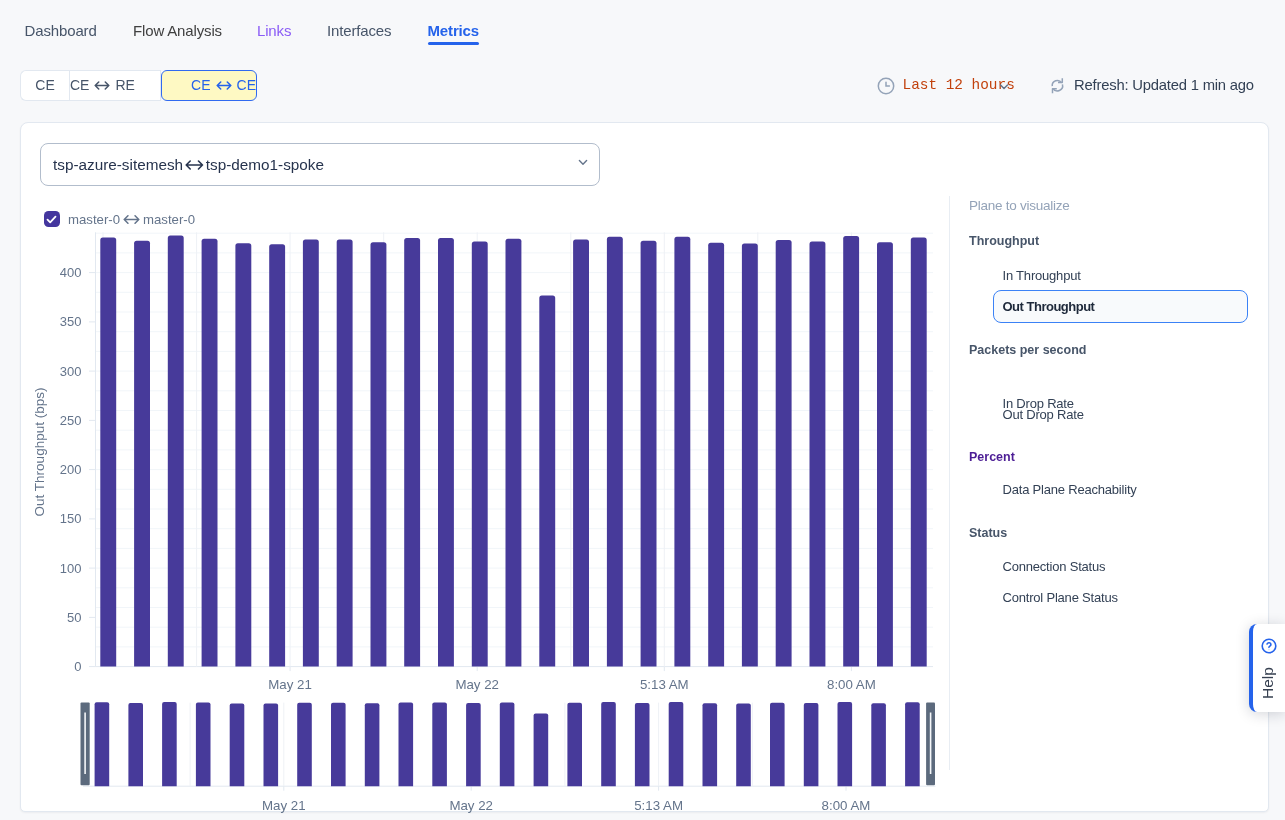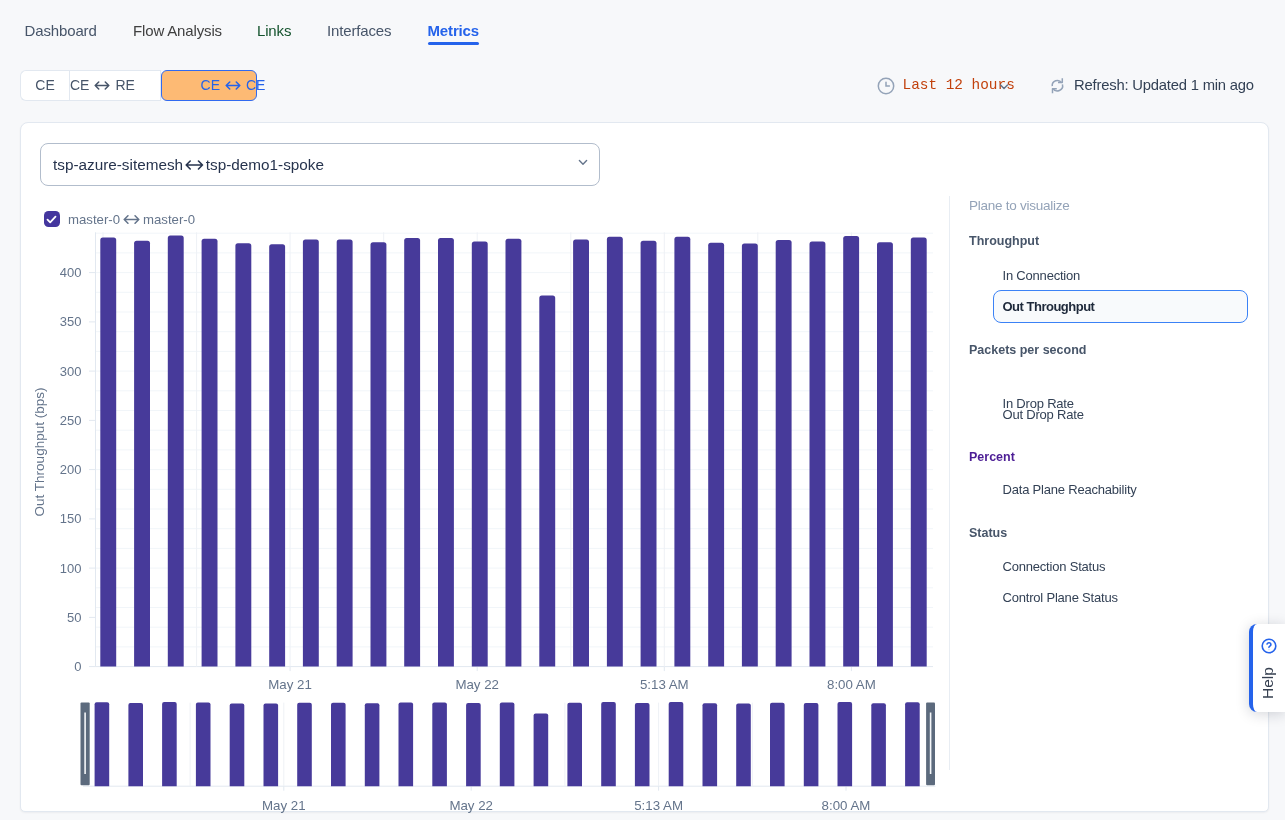--- a/index.html
+++ b/index.html
@@ -151,31 +151,31 @@
 <rect x="905.1" y="702.3" width="14.6" height="87.9" rx="2" fill="#473a9a"></rect>
 </g>
 <rect x="80.5" y="702.6" width="9.2" height="82.6" rx="1" fill="#5c6a7d"></rect>
 <line x1="85.1" y1="712.5" x2="85.1" y2="774" stroke="#f5f7fa" stroke-width="1.6"></line>
 <rect x="926.1" y="702.6" width="8.9" height="82.6" rx="1" fill="#5c6a7d"></rect>
 <line x1="930.6" y1="712.5" x2="930.6" y2="774" stroke="#f5f7fa" stroke-width="1.6"></line>
 </svg>
 
 <div class="abs" style="left:24.6px;top:22px;font-size:15px;letter-spacing:-0.15px;color:#475569;">Dashboard</div>
 <div class="abs" style="left:133px;top:22px;font-size:15px;letter-spacing:-0.15px;color:#404040;">Flow Analysis</div>
-<div class="abs" style="left:257px;top:22px;font-size:15px;letter-spacing:-0.15px;color:#14532d;">Links</div>
+<div class="abs" style="left:257px;top:22px;font-size:15px;letter-spacing:-0.15px;color:#8b5cf6;">Links</div>
 <div class="abs" style="left:327px;top:22px;font-size:15px;letter-spacing:-0.15px;color:#475569;">Interfaces</div>
 <div class="abs" style="left:427.5px;top:22px;font-size:15px;font-weight:700;letter-spacing:-0.15px;color:#2563eb;">Metrics</div>
 <div class="abs" style="left:427.5px;top:42px;width:51px;height:2.5px;background:#2563eb;border-radius:2px;"></div>
 
 <div class="abs row" style="left:20px;top:70px;height:30.5px;">
   <div class="row" style="width:49px;height:30.5px;border:1px solid #e2e8f0;border-right:none;border-radius:6px 0 0 6px;background:#fff;justify-content:center;font-size:14px;color:#475569;">CE</div>
   <div class="row" style="width:92px;height:30.5px;border:1px solid #e2e8f0;background:#fff;justify-content:flex-start;font-size:14px;color:#475569;gap:5px;">CE<svg width="16" height="9" viewBox="0 0 16 9" style="flex:none;">
         <path d="M1.2 4.5 H14.8 M4.72 0.98 L1.2 4.5 L4.72 8.02 M11.280000000000001 0.98 L14.8 4.5 L11.280000000000001 8.02" fill="none" stroke="#475569" stroke-width="1.5" stroke-linecap="round" stroke-linejoin="round"></path>
       </svg>RE</div>
-  <div class="row" style="width:96px;height:30.5px;border:1.5px solid #316af0;border-radius:6px;background:#fdba74;justify-content:center;font-size:14px;color:#2563eb;gap:5px;padding-left:48px;">CE<svg width="16" height="9" viewBox="0 0 16 9" style="flex:none;">
+  <div class="row" style="width:96px;height:30.5px;border:1.5px solid #316af0;border-radius:6px;background:#fef9c3;justify-content:flex-end;font-size:14px;color:#2563eb;gap:5px;padding-left:48px;">CE<svg width="16" height="9" viewBox="0 0 16 9" style="flex:none;">
         <path d="M1.2 4.5 H14.8 M4.72 0.98 L1.2 4.5 L4.72 8.02 M11.280000000000001 0.98 L14.8 4.5 L11.280000000000001 8.02" fill="none" stroke="#2563eb" stroke-width="1.5" stroke-linecap="round" stroke-linejoin="round"></path>
       </svg>CE</div>
 </div>
 
 <svg class="abs" style="left:877.4px;top:77px;" width="18" height="18" viewBox="0 0 18 18">
     <circle cx="9" cy="9" r="7.7" fill="none" stroke="#94a3b8" stroke-width="1.5"></circle>
     <path d="M9 5.2 V9 H12.4" fill="none" stroke="#94a3b8" stroke-width="1.5" stroke-linecap="round"></path>
   </svg>
 <div class="abs" style="left:902.5px;top:77px;font-size:14.4px;color:#c2410c;font-family:Liberation Mono, monospace;">Last 12 hours</div>
 <svg class="abs" style="left:998.5px;top:82.5px;" width="10" height="8" viewBox="0 0 10 8">
@@ -209,21 +209,21 @@
     <span>master-0</span>
     <svg width="17" height="9" viewBox="0 0 17 9" style="flex:none;">
       <path d="M1.2 4.5 H15.8 M4.94 0.7599999999999998 L1.2 4.5 L4.94 8.24 M12.06 0.7599999999999998 L15.8 4.5 L12.06 8.24" fill="none" stroke="#64748b" stroke-width="1.5" stroke-linecap="round" stroke-linejoin="round"></path>
     </svg>
     <span>master-0</span>
   </div>
 
 <div class="abs" style="left:948.7px;top:196px;width:1px;height:574px;background:#e8edf3;"></div>
 <div class="abs" style="left:969px;top:197.8px;font-size:13.5px;letter-spacing:-0.25px;color:#94a3b8;">Plane to visualize</div>
 <div class="abs" style="left:969px;top:234.2px;font-size:12.5px;font-weight:700;color:#475569;">Throughput</div>
-<div class="abs" style="left:1002.5px;top:267.8px;font-size:13px;letter-spacing:-0.2px;color:#334155;">In Connection</div>
+<div class="abs" style="left:1002.5px;top:267.8px;font-size:13px;letter-spacing:-0.2px;color:#334155;">In Throughput</div>
 <div class="abs" style="left:993.2px;top:290.3px;width:254.5px;height:32.7px;background:#f8fafc;border:1.5px solid #3b82f6;border-radius:8px;"></div>
 <div class="abs" style="left:1002.5px;top:299px;font-size:13px;font-weight:700;letter-spacing:-0.5px;color:#1e293b;">Out Throughput</div>
 <div class="abs" style="left:969px;top:343px;font-size:12.5px;font-weight:700;color:#475569;">Packets per second</div>
 <div class="abs" style="left:1002.5px;top:375.6px;font-size:13px;letter-spacing:-0.2px;color:#334155;margin-top:20px;">In Drop Rate</div>
 <div class="abs" style="left:1002.5px;top:406.6px;font-size:13px;letter-spacing:-0.2px;color:#334155;">Out Drop Rate</div>
 <div class="abs" style="left:969px;top:450px;font-size:12.5px;font-weight:700;color:#4c1d95;">Percent</div>
 <div class="abs" style="left:1002.5px;top:482.2px;font-size:13px;letter-spacing:-0.2px;color:#334155;">Data Plane Reachability</div>
 <div class="abs" style="left:969px;top:526.3px;font-size:12.5px;font-weight:700;color:#475569;">Status</div>
 <div class="abs" style="left:1002.5px;top:559.2px;font-size:13px;letter-spacing:-0.2px;color:#334155;">Connection Status</div>
 <div class="abs" style="left:1002.5px;top:590.2px;font-size:13px;letter-spacing:-0.2px;color:#334155;">Control Plane Status</div>

